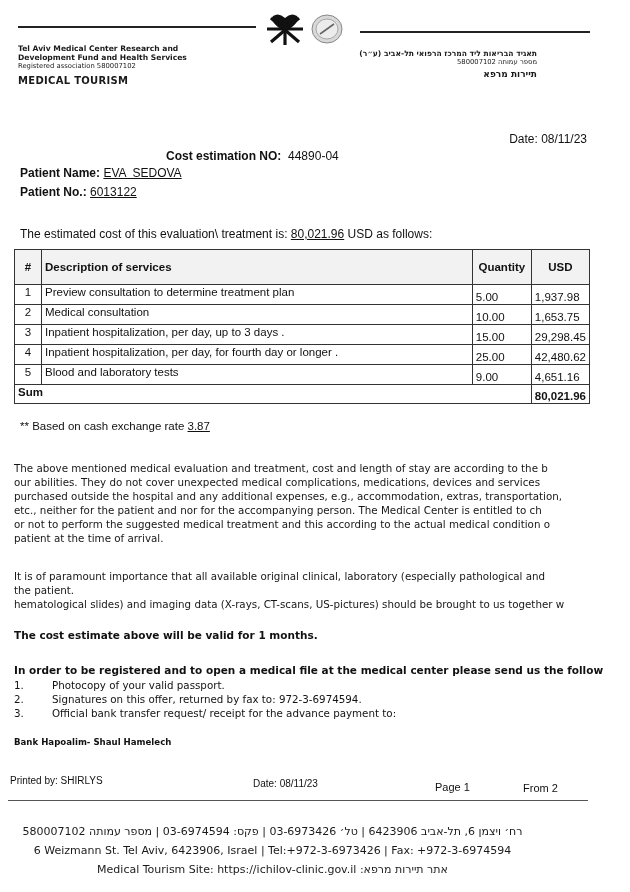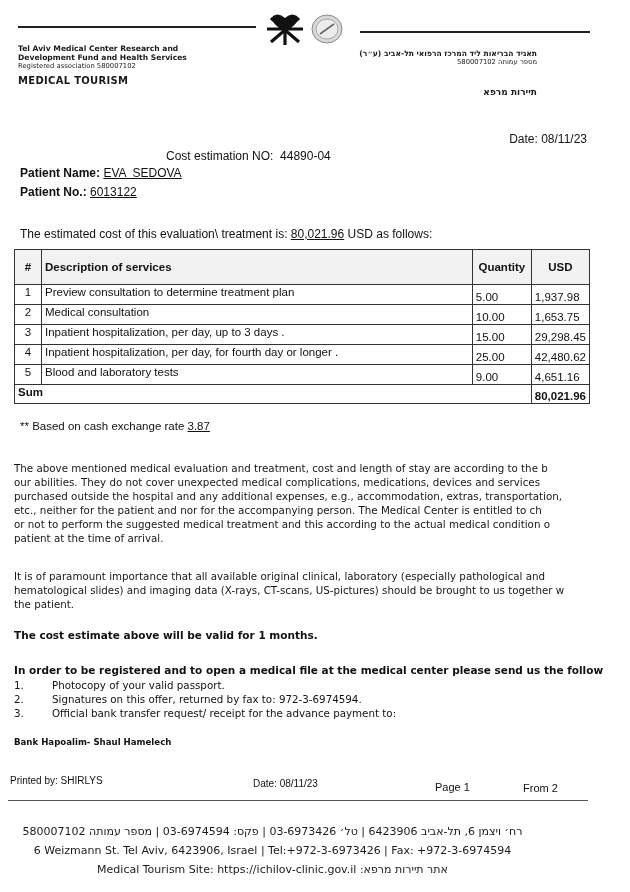--- a/index.html
+++ b/index.html
@@ -5,26 +5,26 @@
   html, body { margin: 0; padding: 0; background: #ffffff; }
   body { width: 630px; height: 892px; position: relative; overflow: hidden; font-family: "Liberation Sans", sans-serif; color: #111; }
   .abs { position: absolute; }
   .hline { position: absolute; height: 2px; background: #222; }
   .hdr-en { left: 18px; top: 44px; font-family: "DejaVu Sans", sans-serif; font-weight: bold; font-size: 7.6px; line-height: 9px; color: #1a1a1a; }
   .hdr-en .reg { font-weight: normal; font-size: 6.8px; }
   .hdr-en .tour { margin-top: 5px; font-size: 10px; letter-spacing: 0.3px; }
   .hdr-he { right: 93px; top: 49px; direction: rtl; text-align: right; font-family: "DejaVu Sans", sans-serif; font-size: 7.6px; line-height: 9px; color: #1a1a1a; }
   .hdr-he .t1 { font-weight: bold; }
   .hdr-he .t2 { font-size: 6.8px; }
-  .hdr-he .t3 { font-weight: bold; font-size: 9px; margin-top: 21px; }
+  .hdr-he .t3 { font-weight: bold; font-size: 9px; margin-top: 3px; }
   .logo { left: 263px; top: 12px; width: 44px; height: 34px; }
   .seal { left: 311px; top: 14px; width: 32px; height: 30px; }
   .date-top { right: 43px; top: 132px; font-size: 12px; }
   .cost-no { left: 166px; top: 149px; font-size: 12px; }
-  .cost-no b { font-weight: normal; }
+  .cost-no b { font-weight: bold; }
   .pname { left: 20px; top: 166px; font-size: 12px; }
   .pno { left: 20px; top: 185px; font-size: 12px; }
   .u { text-decoration: underline; }
   .estimate { left: 20px; top: 227px; font-size: 12px; }
   table.costs { position: absolute; left: 14px; top: 249px; width: 576px; border-collapse: collapse; font-size: 11.5px; }
   table.costs td, table.costs th { border: 1px solid #333; padding: 1px 3px; text-align: left; vertical-align: top; }
   table.costs th { font-weight: bold; background: #f2f2f2; height: 32px; vertical-align: middle; }
   table.costs th.c-num { width: 20px; text-align: center; }
   table.costs th.c-qty { width: 52px; text-align: center; }
   table.costs th.c-usd { width: 50px; text-align: center; }
@@ -169,22 +169,22 @@
   <div>The above mentioned medical evaluation and treatment, cost and length of stay are according to the b</div>
   <div>our abilities. They do not cover unexpected medical complications, medications, devices and services</div>
   <div>purchased outside the hospital and any additional expenses, e.g., accommodation, extras, transportation,</div>
   <div>etc., neither for the patient and nor for the accompanying person. The Medical Center is entitled to ch</div>
   <div>or not to perform the suggested medical treatment and this according to the actual medical condition o</div>
   <div>patient at the time of arrival.</div>
 </div>
 
 <div class="abs para p2">
   <div>It is of paramount importance that all available original clinical, laboratory (especially pathological and</div>
+  <div>the patient.</div>
   <div>hematological slides) and imaging data (X-rays, CT-scans, US-pictures) should be brought to us together w</div>
-  <div>the patient.</div>
 </div>
 
 <div class="abs valid">The cost estimate above will be valid for 1 months.</div>
 
 <div class="abs reg-title">In order to be registered and to open a medical file at the medical center please send us the follow</div>
 
 <div class="abs req-list">
   <div class="item">
     <span class="n">1.</span>
     <span>Photocopy of your valid passport.</span>

